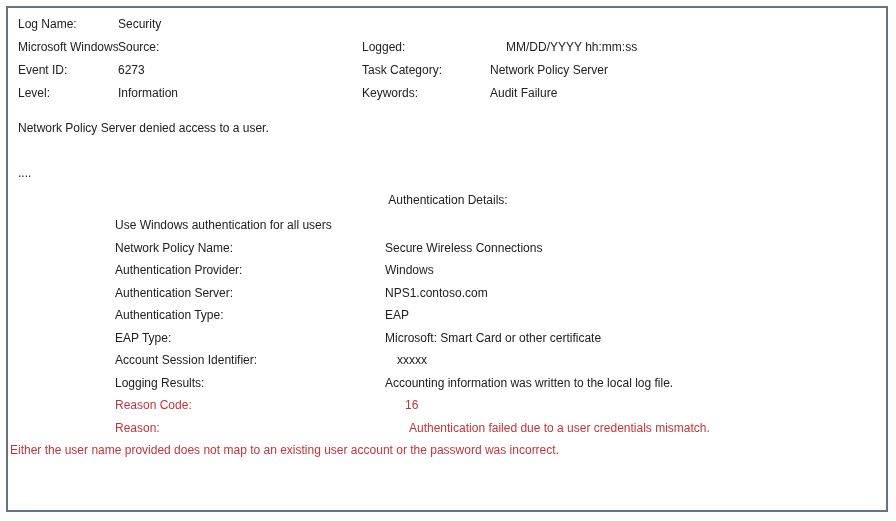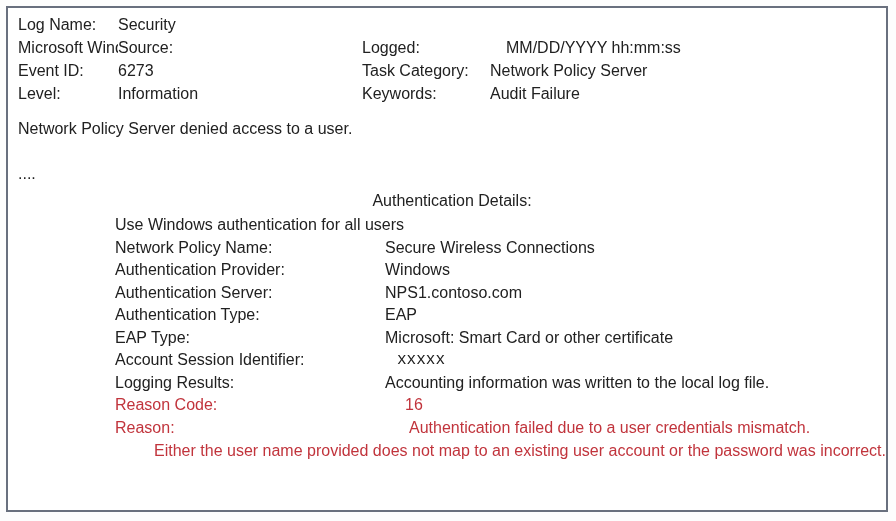--- a/index.html
+++ b/index.html
@@ -9,23 +9,23 @@
     font-family:"Liberation Sans", sans-serif;
     color:#212121;
     overflow:hidden;
     position:relative;
   }
   .frame{
     position:absolute;
     left:6px;top:6px;right:8px;bottom:9px;
     border:2px solid #69707e;
     background:#ffffff;
-    padding:5px 0 0 10px;
+    padding:5px 8px 0 10px;
     box-sizing:border-box;
-    font-size:16px;
+    font-size:12px;
   }
   
   .hrow{
     display:grid;
     grid-template-columns:100px 244px 128px 1fr;
     line-height:23px;
     white-space:nowrap;
   }
   .hcell{overflow:hidden;}
   .desc{margin-top:12px;line-height:23px;}
@@ -39,21 +39,20 @@
     line-height:22.5px;
     white-space:nowrap;
   }
   .drow.red{color:var(--red,#c1343c);}
   .footer{
     margin-left:-8px;
     margin-top:0;
     line-height:23px;
     color:var(--red,#c1343c);
     white-space:nowrap;
-    text-align:right;
   }
 </style>
 </head>
 <body style="color: rgb(33, 33, 33);">
 
 <div class="frame" style="border-color: rgb(105, 112, 126); background: rgb(255, 255, 255);">
 
   <div id="hdr">
       <div class="hrow">
         <span class="hcell">Log Name:</span>
@@ -106,21 +105,21 @@
       <div class="drow">
         <span>Authentication Type:</span>
         <span>EAP</span>
       </div>
       <div class="drow">
         <span>EAP Type:</span>
         <span>Microsoft: Smart Card or other certificate</span>
       </div>
       <div class="drow">
         <span>Account Session Identifier:</span>
-        <span style="padding-left: 12px; font-family: Liberation Mono, monospace;">xxxxx</span>
+        <span style="padding-left: 12px;">xxxxx</span>
       </div>
       <div class="drow">
         <span>Logging Results:</span>
         <span>Accounting information was written to the local log file.</span>
       </div>
       <div class="drow red">
         <span>Reason Code:</span>
         <span style="padding-left: 20px;">16</span>
       </div>
       <div class="drow red">

